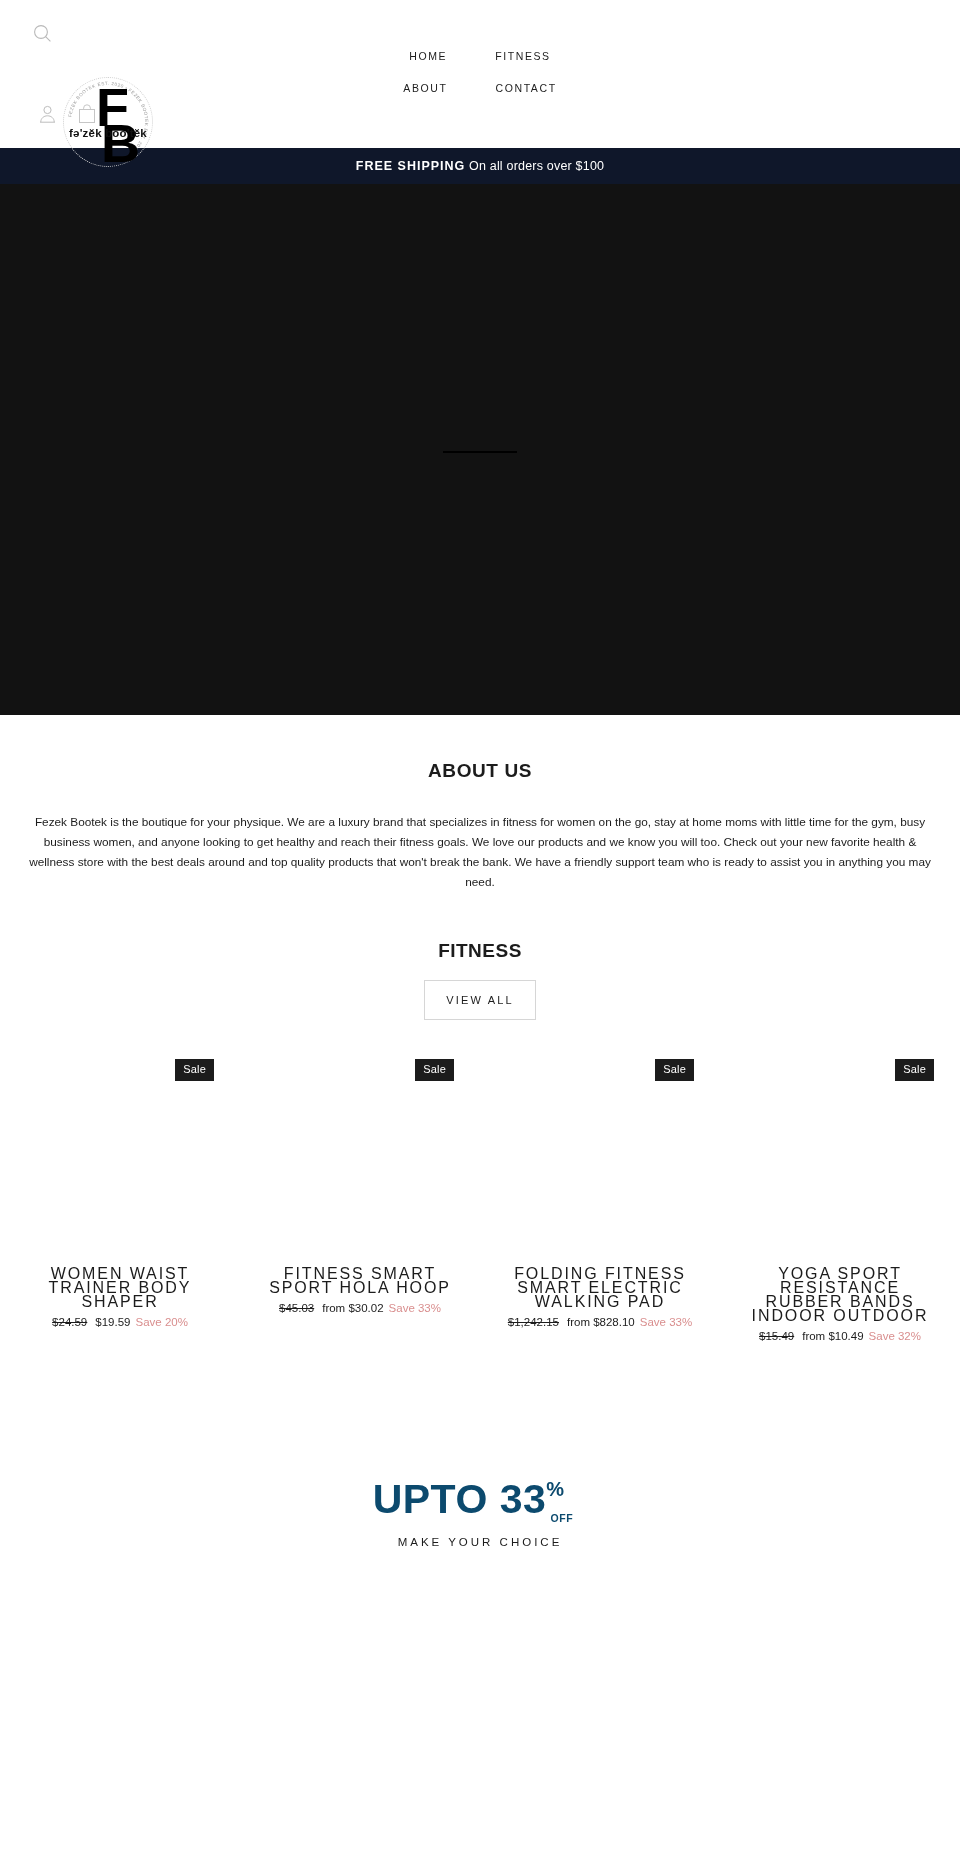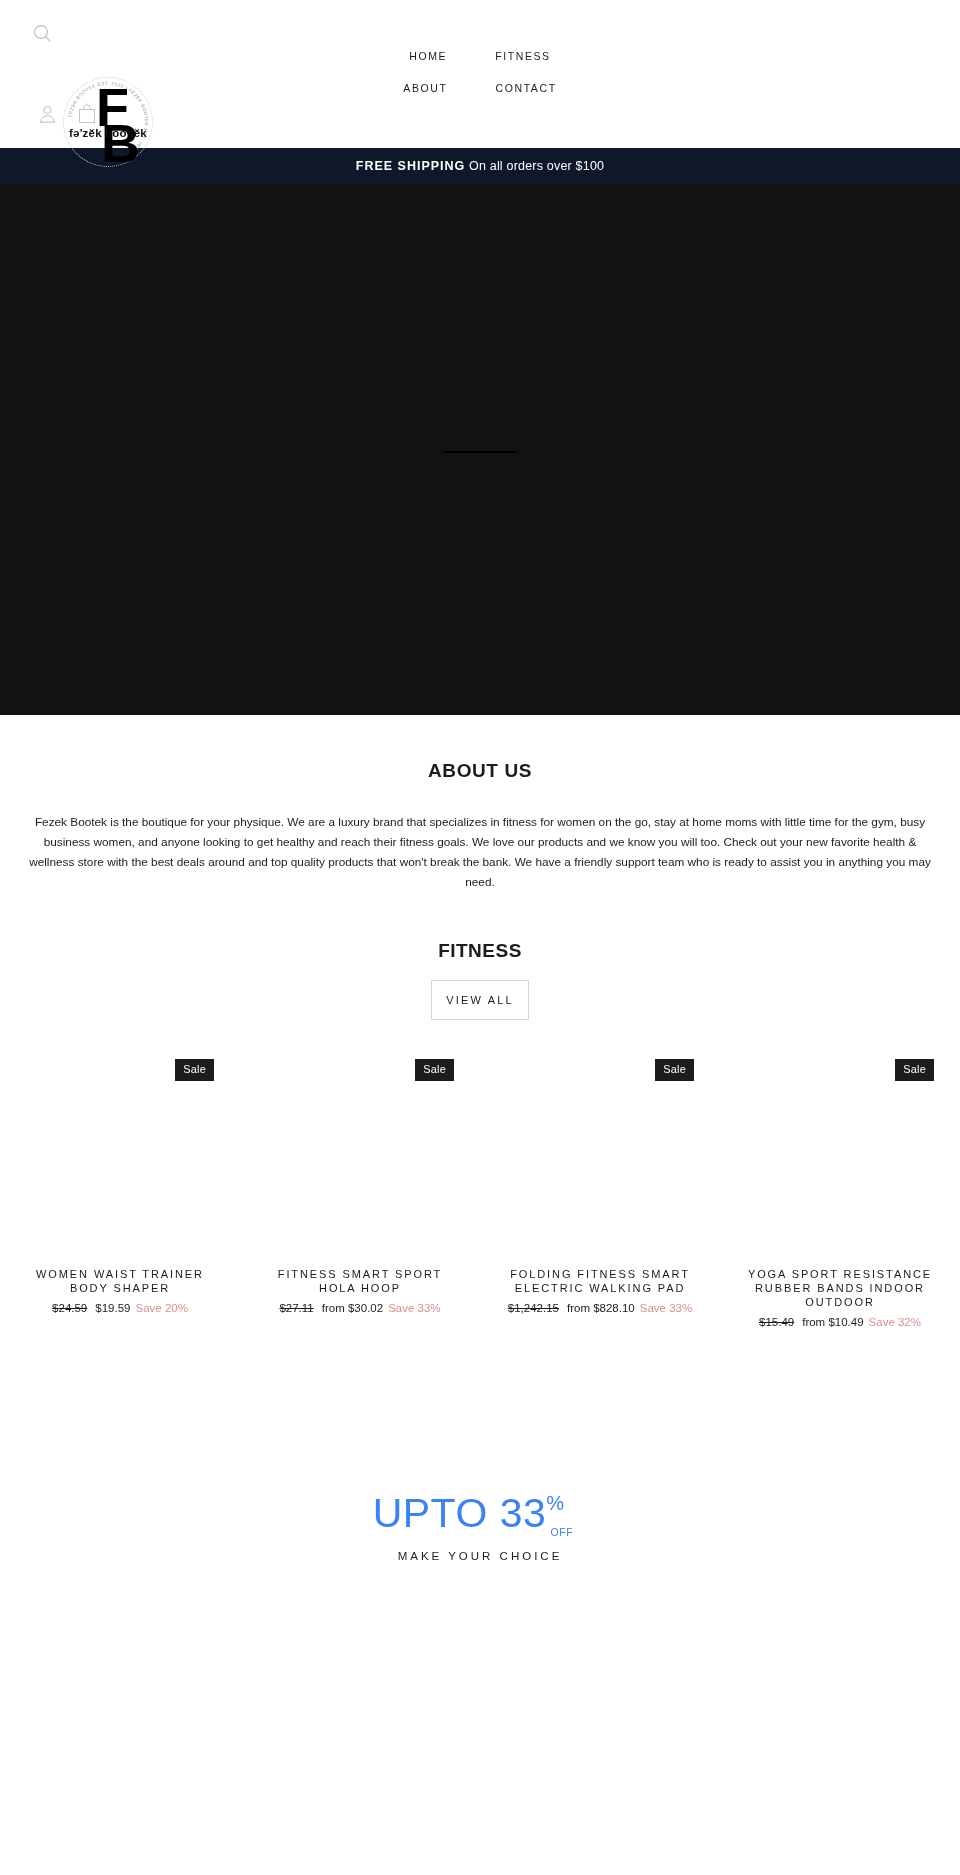--- a/index.html
+++ b/index.html
@@ -199,21 +199,21 @@
   }
   .collection-title {
     font-size:19px;
     font-weight:bold;
     letter-spacing:.5px;
     color:#1c1c1c;
   }
   .view-all {
     display:inline-block;
     margin-top:18px;
-    width:98px;
+    width:112px;
     padding:11px 6px;
     border:1px solid #d6d6d6;
     background:transparent;
     font-family:"Liberation Sans", sans-serif;
     font-size:11px;
     letter-spacing:2.2px;
     line-height:16px;
     color:#1c1c1c;
     cursor:pointer;
     text-transform:uppercase;
@@ -246,21 +246,21 @@
     right:8px;
     background:#1c1c1c;
     color:#ffffff;
     font-size:11px;
     line-height:1;
     padding:5px 8px 6px;
     letter-spacing:.2px;
   }
   .product-title {
     margin-top:12px;
-    font-size:11px;
+    font-size:16px;
     letter-spacing:1.9px;
     line-height:14px;
     color:#1c1c1c;
     text-transform:uppercase;
     cursor:pointer;
   }
   .product-prices {
     margin-top:7px;
     font-size:11.5px;
     color:#1c1c1c;
@@ -284,26 +284,26 @@
     width:100%;
     text-align:center;
   }
   .promo-kicker {
     font-size:11.5px;
     letter-spacing:3.1px;
     color:#1c1c1c;
     text-transform:uppercase;
   }
   .promo-headline {
-    margin-top:21px;
+    margin-top:7px;
     font-size:41px;
     line-height:44px;
     letter-spacing:.5px;
-    color:#3b82f6;
-    font-weight:normal;
+    color:#0c4a6e;
+    font-weight:bold;
   }
   .promo-headline .pct {
     font-size:20px;
     vertical-align:super;
     position:relative;
     top:-2px;
   }
   .promo-headline .off {
     font-size:10.5px;
     letter-spacing:.6px;
@@ -411,21 +411,21 @@
       <span class="price-compare">$24.59</span><span class="price-current">$19.59</span><span class="price-save">Save 20%</span>
     </div>
   </div>
 
   <div class="product">
     <div class="product-media">
       <span class="sale-badge">Sale</span>
     </div>
     <div class="product-title">FITNESS SMART SPORT HOLA HOOP</div>
     <div class="product-prices">
-      <span class="price-compare">$27.11</span><span class="price-current">from $30.02</span><span class="price-save">Save 33%</span>
+      <span class="price-compare">$45.03</span><span class="price-current">from $30.02</span><span class="price-save">Save 33%</span>
     </div>
   </div>
 
   <div class="product">
     <div class="product-media">
       <span class="sale-badge">Sale</span>
     </div>
     <div class="product-title">FOLDING FITNESS SMART ELECTRIC WALKING PAD</div>
     <div class="product-prices">
       <span class="price-compare">$1,242.15</span><span class="price-current">from $828.10</span><span class="price-save">Save 33%</span>

